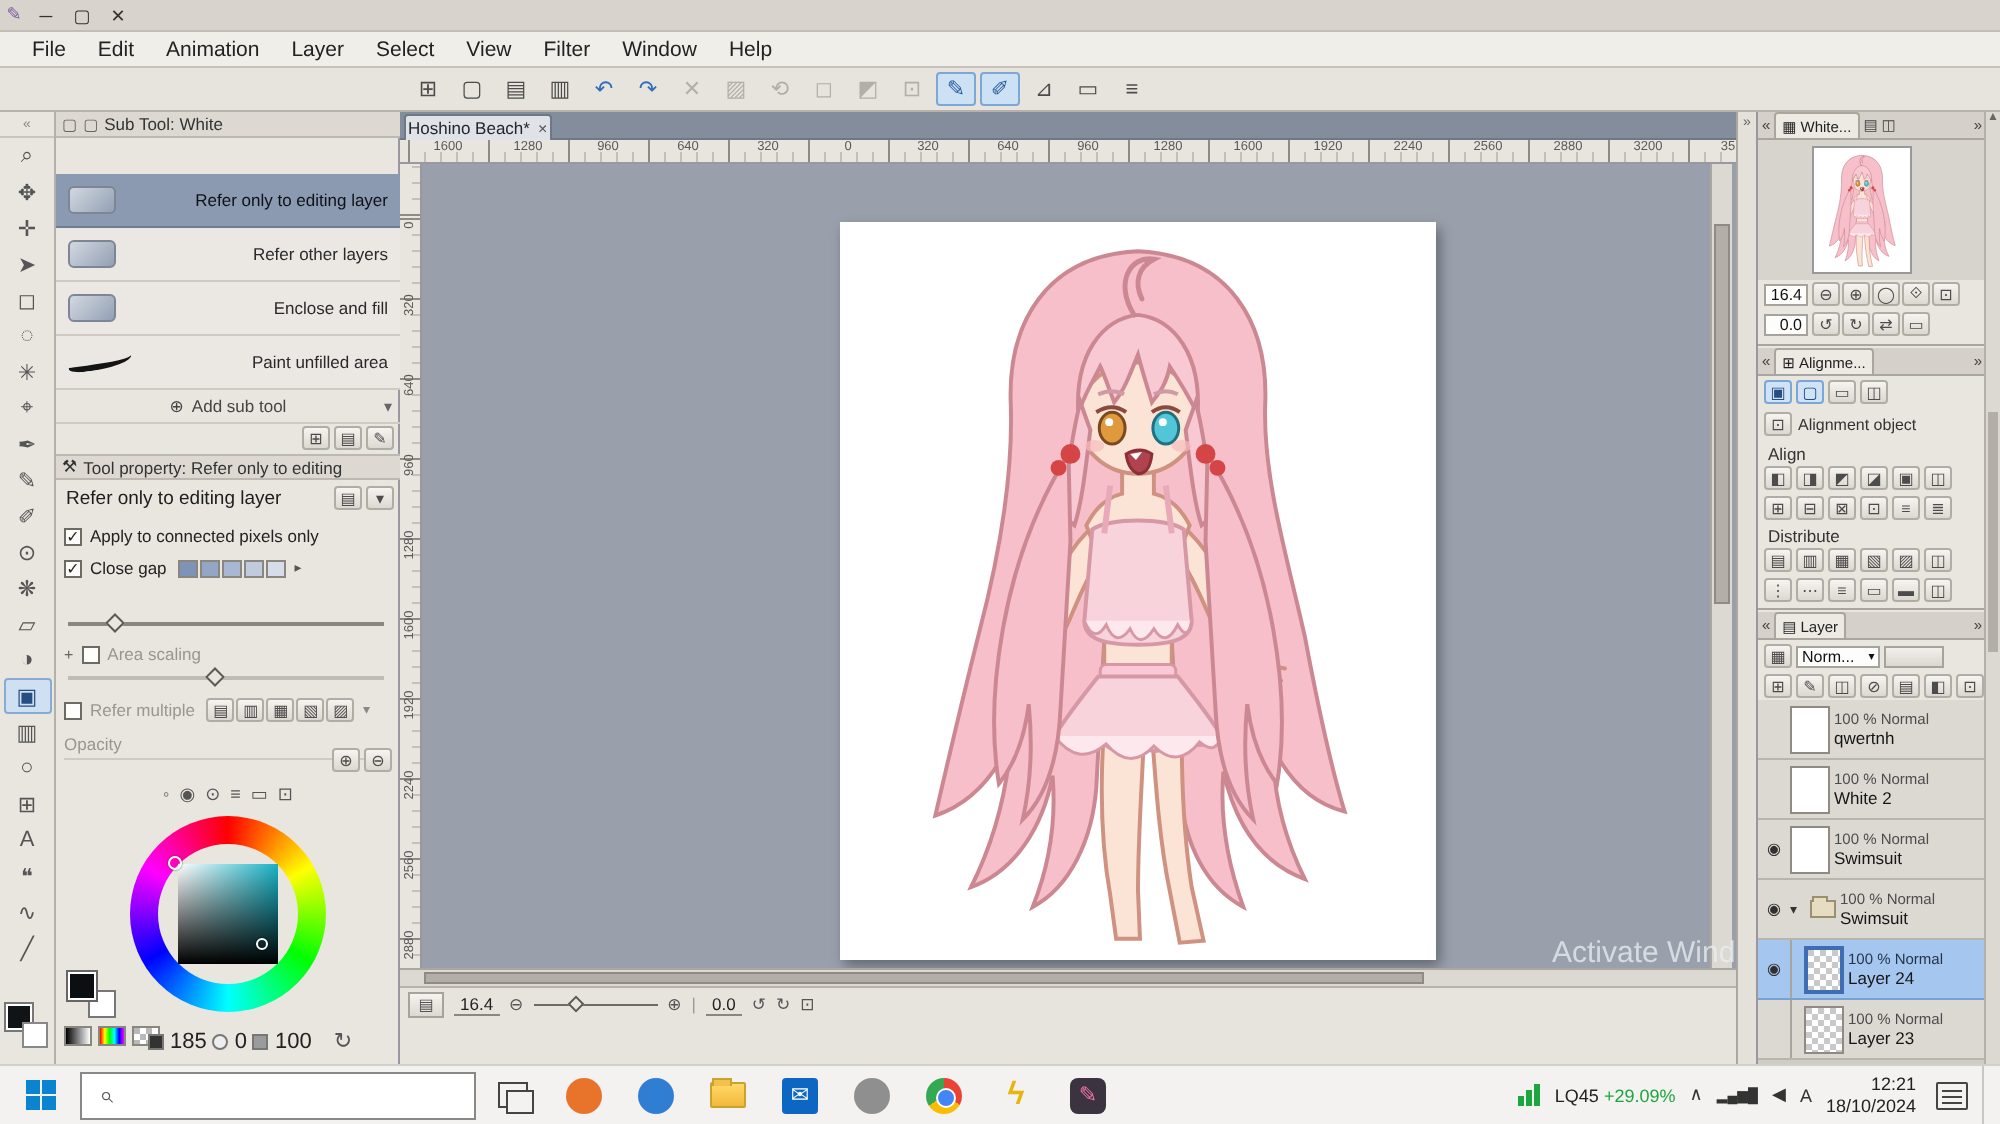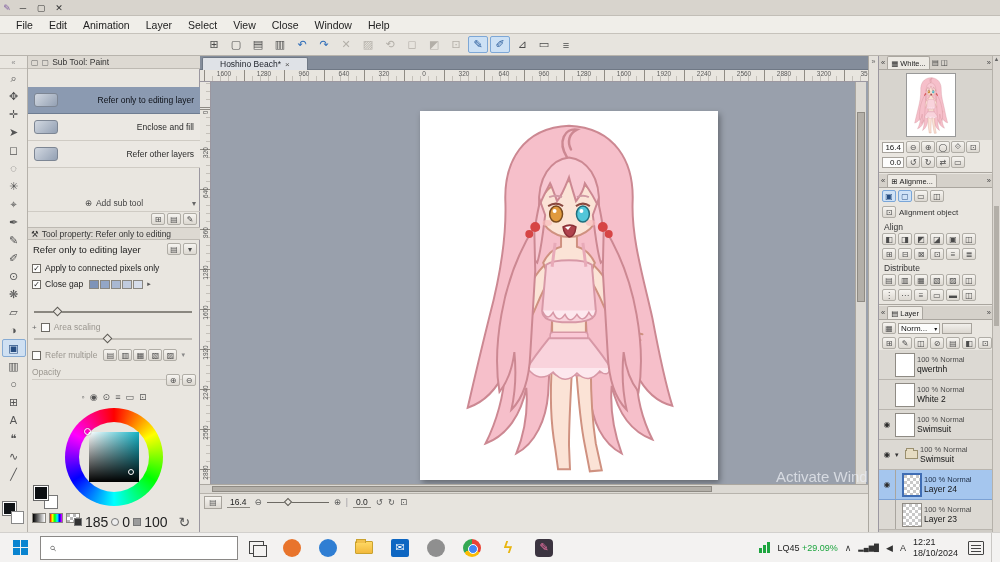--- a/index.html
+++ b/index.html
@@ -88,30 +88,30 @@
     background:linear-gradient(to top,#000,rgba(0,0,0,0)),linear-gradient(to right,#fff,#17b3c6);}
   .ringmark{position:absolute;left:19px;top:20px;width:7px;height:7px;border:1.5px solid #fff;border-radius:50%;z-index:3;box-shadow:0 0 1px #333;}
   .hsvmark{position:absolute;right:5px;bottom:7px;width:6px;height:6px;border:1.5px solid #fff;border-radius:50%;box-shadow:0 0 1px #000;}
   .lp-swatch-main{position:absolute;left:6px;top:430px;width:14px;height:14px;background:#0c0f12;border:1px solid #fff;outline:1px solid #666;z-index:3;}
   .lp-swatch-sub{position:absolute;left:16px;top:439px;width:14px;height:14px;background:#fff;border:1px solid #777;z-index:2;}
   .lp-minis{position:absolute;left:4px;top:457px;display:flex;gap:3px;z-index:3;}
   .lp-minis span{width:14px;height:10px;border:1px solid #8a8780;}
   .g-bw{background:linear-gradient(90deg,#000,#fff);}
   .g-hue{background:linear-gradient(90deg,red,yellow,lime,cyan,blue,magenta);}
   .g-chk{background:repeating-conic-gradient(#fff 0 90deg,#b9b9b9 0 180deg) 0 0/6px 6px;}
-  .lp-values{position:absolute;left:46px;top:458px;display:flex;align-items:center;gap:3px;font-size:14px;color:#222;z-index:3;}
+  .lp-values{position:absolute;left:46px;top:458px;display:flex;align-items:center;gap:3px;font-size:11px;color:#222;z-index:3;}
   .lp-values .sq{width:8px;height:8px;border:1px solid #777;display:inline-block;}
   .sq.d{background:#333;}
   .sq.o{border-radius:50%;background:#eee;}
   .sq.g{background:#9b9b9b;}
   
   .canvasarea{position:absolute;left:200px;top:0;width:678px;height:476px;background:#99a0ac;}
   .tabbar{position:absolute;left:0;top:0;width:678px;height:14px;background:#848d9b;border-bottom:1px solid #6f7885;}
   .doc-tab{position:absolute;left:2px;top:1px;height:13px;background:#dfe2e7;border:1px solid #6f7885;border-bottom:none;
-    border-radius:2px 2px 0 0;display:flex;align-items:center;gap:4px;padding:0 17px;font-size:8.5px;color:#22262e;}
+    border-radius:2px 2px 0 0;display:flex;align-items:center;gap:4px;padding:0 1px;font-size:8.5px;color:#22262e;}
   .doc-tab .x{color:#555;font-size:8px;}
   .hruler{position:absolute;left:0;top:14px;width:678px;height:12px;background:#e8e5df;border-bottom:1px solid #9b97a0;
     background-image:repeating-linear-gradient(90deg,#8f8b84 0 1px,transparent 1px 40px),repeating-linear-gradient(90deg,#c4c0b9 0 1px,transparent 1px 8px);
     background-size:100% 12px,100% 5px;background-position:4px bottom;background-repeat:repeat-x;}
   .hnum{position:absolute;top:0px;font-size:6.5px;color:#5a5a5a;transform:translateX(-50%);}
   .viewport{position:absolute;left:0;top:26px;width:668px;height:402px;overflow:hidden;}
   .vruler{position:absolute;left:0;top:0;width:11px;height:402px;background:#e8e5df;border-right:1px solid #9b97a0;
     background-image:repeating-linear-gradient(180deg,#8f8b84 0 1px,transparent 1px 40px),repeating-linear-gradient(180deg,#c4c0b9 0 1px,transparent 1px 8px);
     background-size:11px 100%,4px 100%;background-position:right 27px;background-repeat:repeat-y;}
   .vnum{position:absolute;left:-9px;width:28px;text-align:center;font-size:6.5px;color:#5a5a5a;transform:rotate(-90deg);}
@@ -190,21 +190,21 @@
   .ai-bolt{color:#e8b50f;font-size:16px;font-weight:bold;}
   .ai-csp{background:#3b3440;color:#f273a6;border-radius:4px;font-size:11px;}
   .tray{margin-left:auto;display:flex;align-items:center;gap:7px;padding-right:4px;}
   .stockicon{display:flex;align-items:flex-end;gap:1px;height:11px;}
   .stockicon i{width:3px;background:#1da53f;display:block;}
   .stockicon i:nth-child(1){height:5px;}.stockicon i:nth-child(2){height:8px;}.stockicon i:nth-child(3){height:11px;}
   .stock{font-size:9px;color:#222;}
   .stock em{font-style:normal;color:#1da53f;}
   .trayglyph{font-size:9px;color:#333;}
   .trayglyph.net{font-size:7px;letter-spacing:0;}
-  .clock{display:flex;flex-direction:column;align-items:flex-start;font-size:9px;color:#222;line-height:1.2;}
+  .clock{display:flex;flex-direction:column;align-items:flex-end;font-size:9px;color:#222;line-height:1.2;}
   .notif{width:16px;height:14px;border:1px solid #444;border-radius:1px;position:relative;margin-left:3px;}
   .notif::before{content:"";position:absolute;left:2px;top:3px;right:2px;height:1px;background:#444;box-shadow:0 3px #444,0 6px #444;}
   .showdesk{width:5px;height:30px;border-left:1px solid #c9c7c4;}
 </style>
 </head>
 <body>
 
 <svg width="0" height="0" style="position:absolute">
   <defs>
     <symbol id="chara" viewBox="0 0 300 370">
@@ -259,21 +259,21 @@
     </span>
   </div>
 
   <div class="menubar">
       <div class="menu-item">File</div>
       <div class="menu-item">Edit</div>
       <div class="menu-item">Animation</div>
       <div class="menu-item">Layer</div>
       <div class="menu-item">Select</div>
       <div class="menu-item">View</div>
-      <div class="menu-item">Close</div>
+      <div class="menu-item">Filter</div>
       <div class="menu-item">Window</div>
       <div class="menu-item">Help</div>
     </div>
 
   <div class="maintoolbar">
       <div class="tb-btn">⊞</div>
       <div class="tb-btn">▢</div>
       <div class="tb-btn">▤</div>
       <div class="tb-btn">▥</div>
       <div class="tb-btn accent">↶</div>
@@ -323,34 +323,38 @@
       <div class="ts-swatches">
         <span class="mainc"></span>
         <span class="subc"></span>
       </div>
     </div>
 
     <div class="leftpanel">
       <div class="lp-header">
         <span class="pgico">▢</span>
         <span class="pgico">▢</span>
-        <span>Sub Tool: Paint</span>
+        <span>Sub Tool: White</span>
       </div>
       <div class="subtool-list">
           <div class="st-row st-sel">
             <span class="st-ic"></span>
             <span class="st-label">Refer only to editing layer</span>
           </div>
           <div class="st-row">
             <span class="st-ic"></span>
-            <span class="st-label">Enclose and fill</span>
+            <span class="st-label">Refer other layers</span>
           </div>
           <div class="st-row">
             <span class="st-ic"></span>
-            <span class="st-label">Refer other layers</span>
+            <span class="st-label">Enclose and fill</span>
+          </div>
+          <div class="st-row">
+            <span class="st-ic swish"></span>
+            <span class="st-label">Paint unfilled area</span>
           </div>
         </div>
       <div class="addrow">
         <span>⊕</span>
         <span>Add sub tool</span>
         <span class="dd">▾</span>
       </div>
       <div class="lp-minirow">
           <span class="mini-btn">⊞</span>
           <span class="mini-btn">▤</span>

